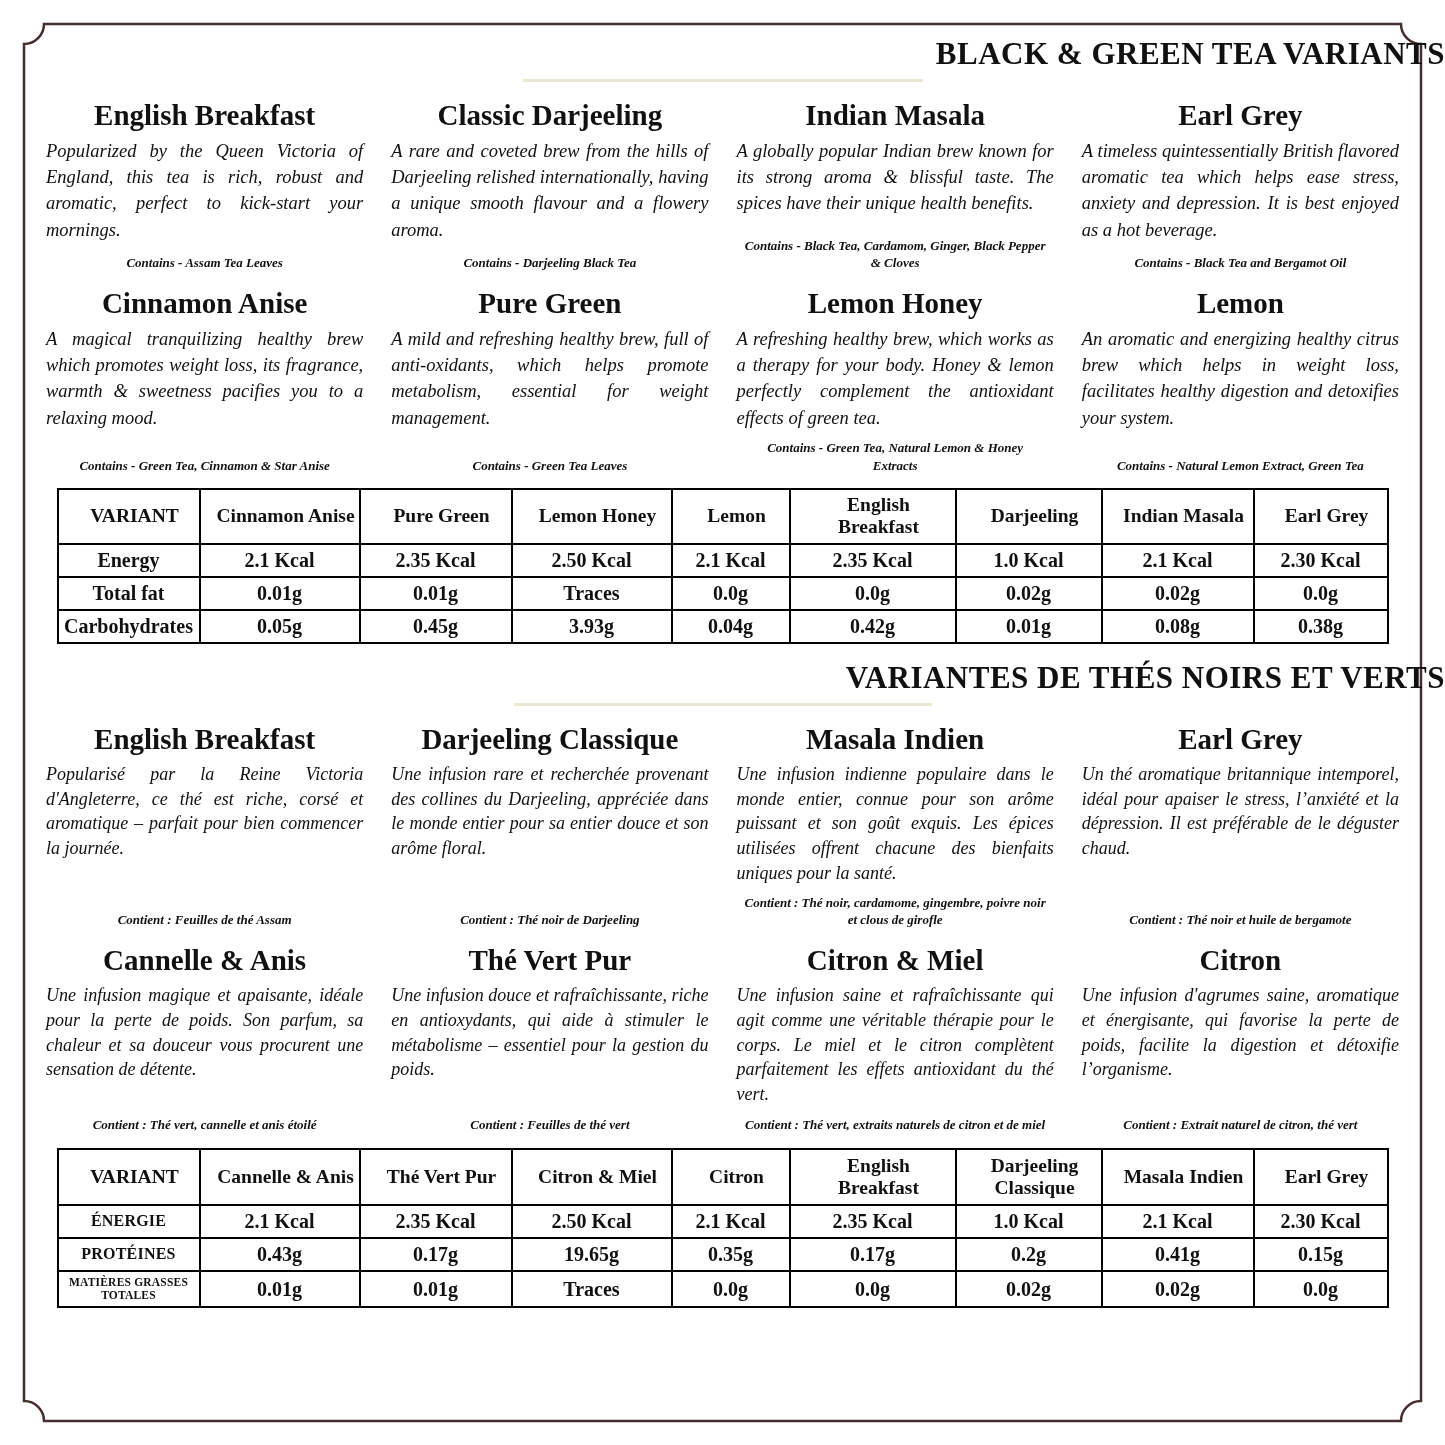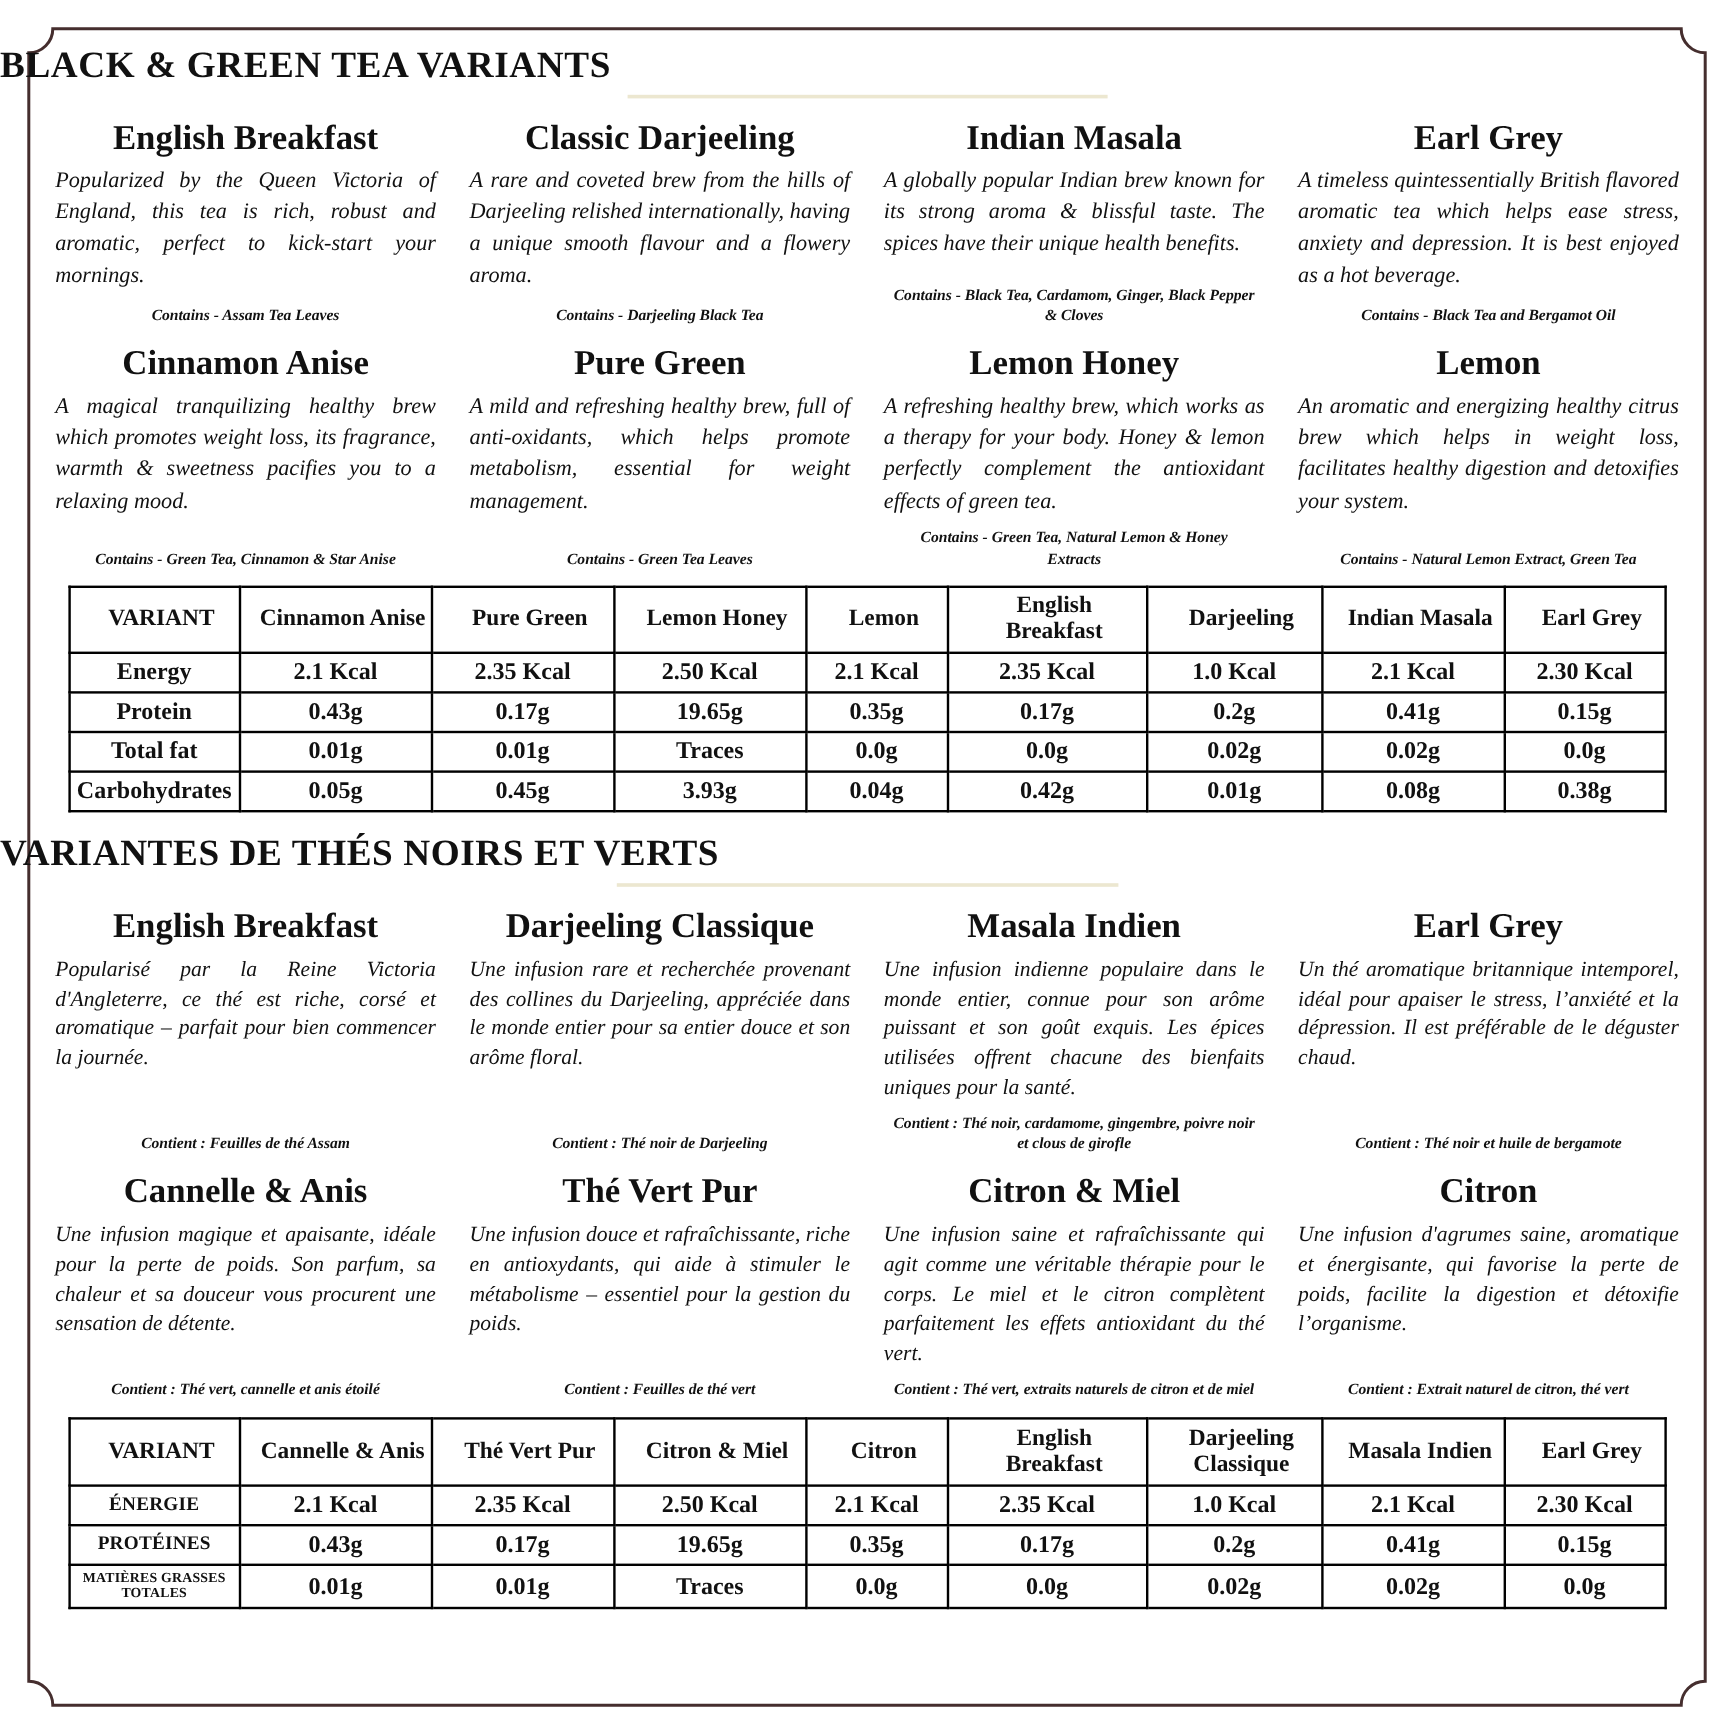--- a/index.html
+++ b/index.html
@@ -24,21 +24,21 @@
     height: 1445px;
     pointer-events: none;
   }
   .page {
     position: absolute;
     inset: 0;
     padding-top: 24px;
   }
   .section-title {
     margin: 12px 0 0;
-    text-align: left;
+    text-align: right;
     font-size: 31px;
     font-weight: bold;
     letter-spacing: 0.5px;
   }
   .title-rule {
     width: 400px;
     height: 3px;
     background: #ece7d0;
     margin: 7px auto 10px;
   }
@@ -193,31 +193,20 @@
               <td>2.1 Kcal</td>
               <td>2.35 Kcal</td>
               <td>2.50 Kcal</td>
               <td>2.1 Kcal</td>
               <td>2.35 Kcal</td>
               <td>1.0 Kcal</td>
               <td>2.1 Kcal</td>
               <td>2.30 Kcal</td>
             </tr>
             <tr>
-              <th>Protein</th>
-              <td>0.43g</td>
-              <td>0.17g</td>
-              <td>19.65g</td>
-              <td>0.35g</td>
-              <td>0.17g</td>
-              <td>0.2g</td>
-              <td>0.41g</td>
-              <td>0.15g</td>
-            </tr>
-            <tr>
               <th>Total fat</th>
               <td>0.01g</td>
               <td>0.01g</td>
               <td>Traces</td>
               <td>0.0g</td>
               <td>0.0g</td>
               <td>0.02g</td>
               <td>0.02g</td>
               <td>0.0g</td>
             </tr>

